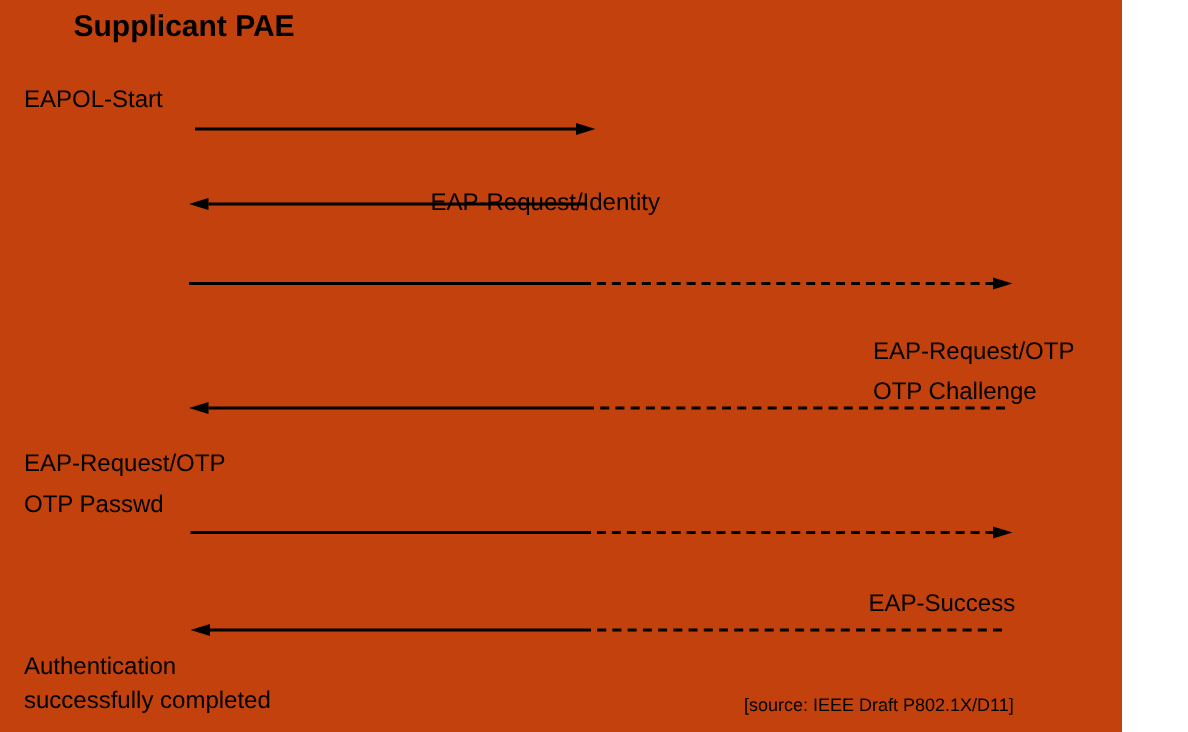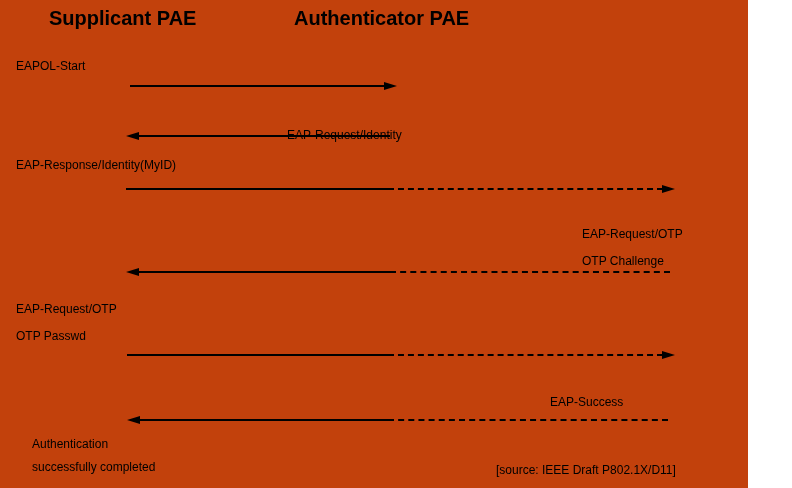--- a/index.html
+++ b/index.html
@@ -2,52 +2,50 @@
 <html><head>
 <meta charset="utf-8">
 <style>
   html,body{margin:0;padding:0;background:#fff;}
   .canvas{
     position:relative;width:748px;height:488px;background:#c2410c;
     font-family:"Liberation Sans","DejaVu Sans",sans-serif;color:#000;
     overflow:hidden;
   }
   .hdr{position:absolute;font-size:20px;font-weight:bold;white-space:nowrap;}
-  .lbl{position:absolute;font-size:12px;white-space:nowrap;line-height:27px;}
+  .lbl{position:absolute;font-size:16px;white-space:nowrap;line-height:27px;}
   .lbl.multiline{white-space:pre-line;}
-  .lbl.tight{line-height:23px;margin-left:16px;}
+  .lbl.tight{line-height:23px;}
   .seg{position:absolute;height:0;}
   .seg.solid{border-top:2px solid #000;}
   .seg.dashed{border-top:2px dashed #000;}
   .head{position:absolute;width:0;height:0;border-top:4px solid transparent;border-bottom:4px solid transparent;}
   .head.right{border-left:13px solid #000;}
   .head.left{border-right:13px solid #000;}
   .src{position:absolute;font-size:12px;white-space:nowrap;}
 </style>
 </head>
 <body>
 
 <div class="canvas">
 
   <div class="hdr" style="left:49px;top:7px">Supplicant PAE</div>
-  <div class="hdr" style="left:294px;top:7px">Authenticator PAE</div>
 
   <div class="lbl" style="left:16px;top:53px">EAPOL-Start</div>
   <div>
     <div class="seg solid" style="left:130px;top:85px;width:255px"></div>
     <div class="head right" style="left:384px;top:82px"></div>
   </div>
 
   <div class="lbl" style="left:287px;top:122px">EAP-Request/Identity</div>
   <div>
     <div class="head left" style="left:126px;top:132px"></div>
     <div class="seg solid" style="left:139px;top:135px;width:251px"></div>
   </div>
 
-  <div class="lbl" style="left:16px;top:152px">EAP-Response/Identity(MyID)</div>
   <div>
     <div class="seg solid" style="left:126px;top:188px;width:262px"></div>
     <div class="seg dashed" style="left:388px;top:188px;width:275px"></div>
     <div class="head right" style="left:662px;top:185px"></div>
   </div>
 
   <div class="lbl multiline" style="left:582px;top:221px">EAP-Request/OTP
 OTP Challenge</div>
   <div>
     <div class="head left" style="left:126px;top:268px"></div>
@@ -56,21 +54,21 @@
   </div>
 
   <div class="lbl multiline" style="left:16px;top:296px">EAP-Request/OTP
 OTP Passwd</div>
   <div>
     <div class="seg solid" style="left:127px;top:354px;width:261px"></div>
     <div class="seg dashed" style="left:388px;top:354px;width:275px"></div>
     <div class="head right" style="left:662px;top:351px"></div>
   </div>
 
-  <div class="lbl" style="left:550px;top:389px">EAP-Success</div>
+  <div class="lbl" style="left:579px;top:389px">EAP-Success</div>
   <div>
     <div class="head left" style="left:127px;top:416px"></div>
     <div class="seg solid" style="left:140px;top:419px;width:248px"></div>
     <div class="seg dashed" style="left:388px;top:419px;width:280px"></div>
   </div>
 
 
   <div class="lbl multiline tight" style="left:16px;top:433px">Authentication
 successfully completed</div>
 

